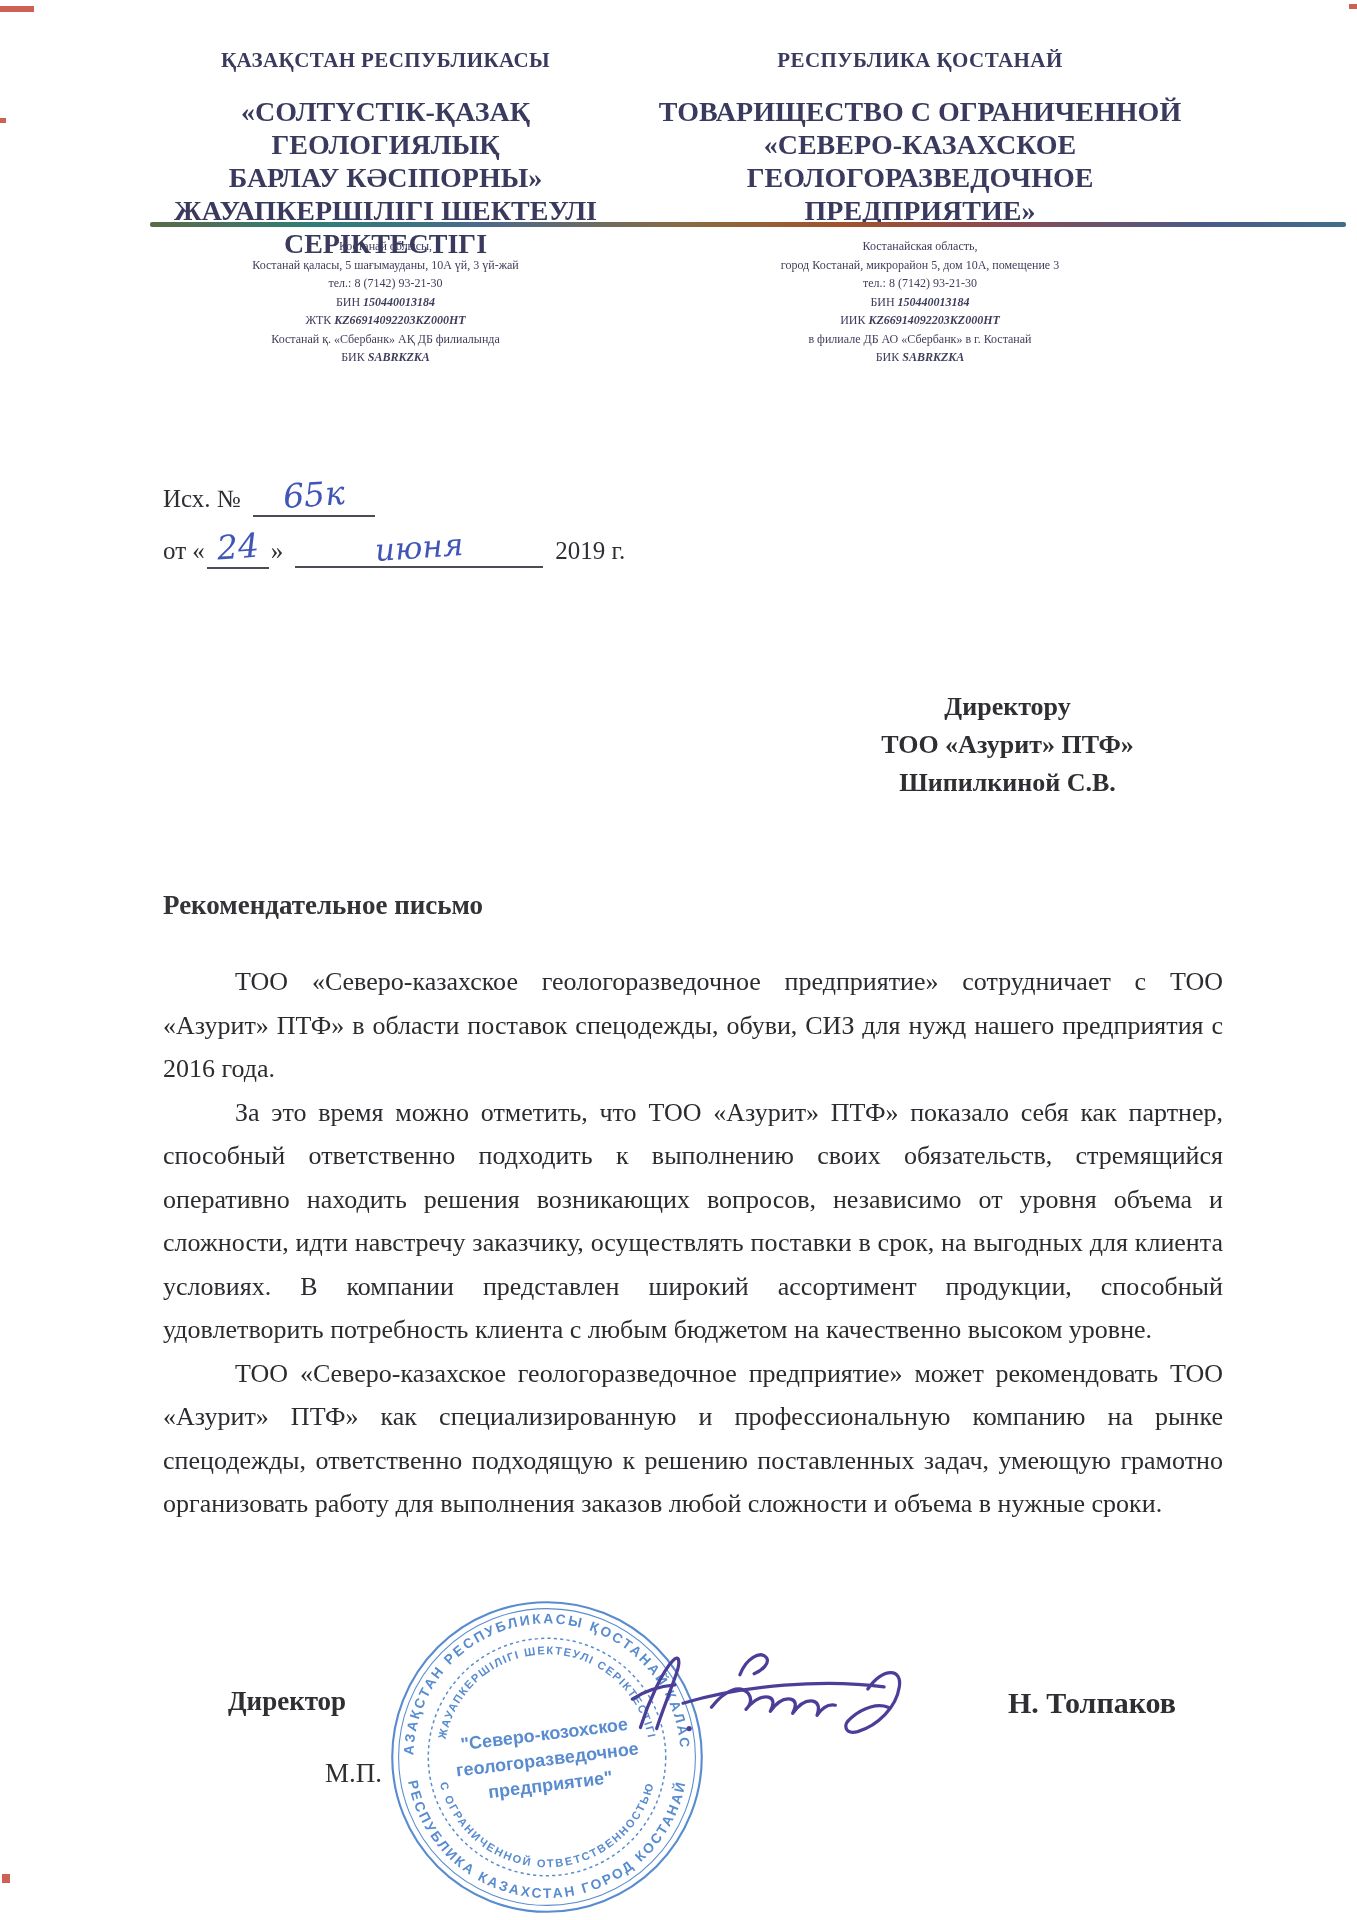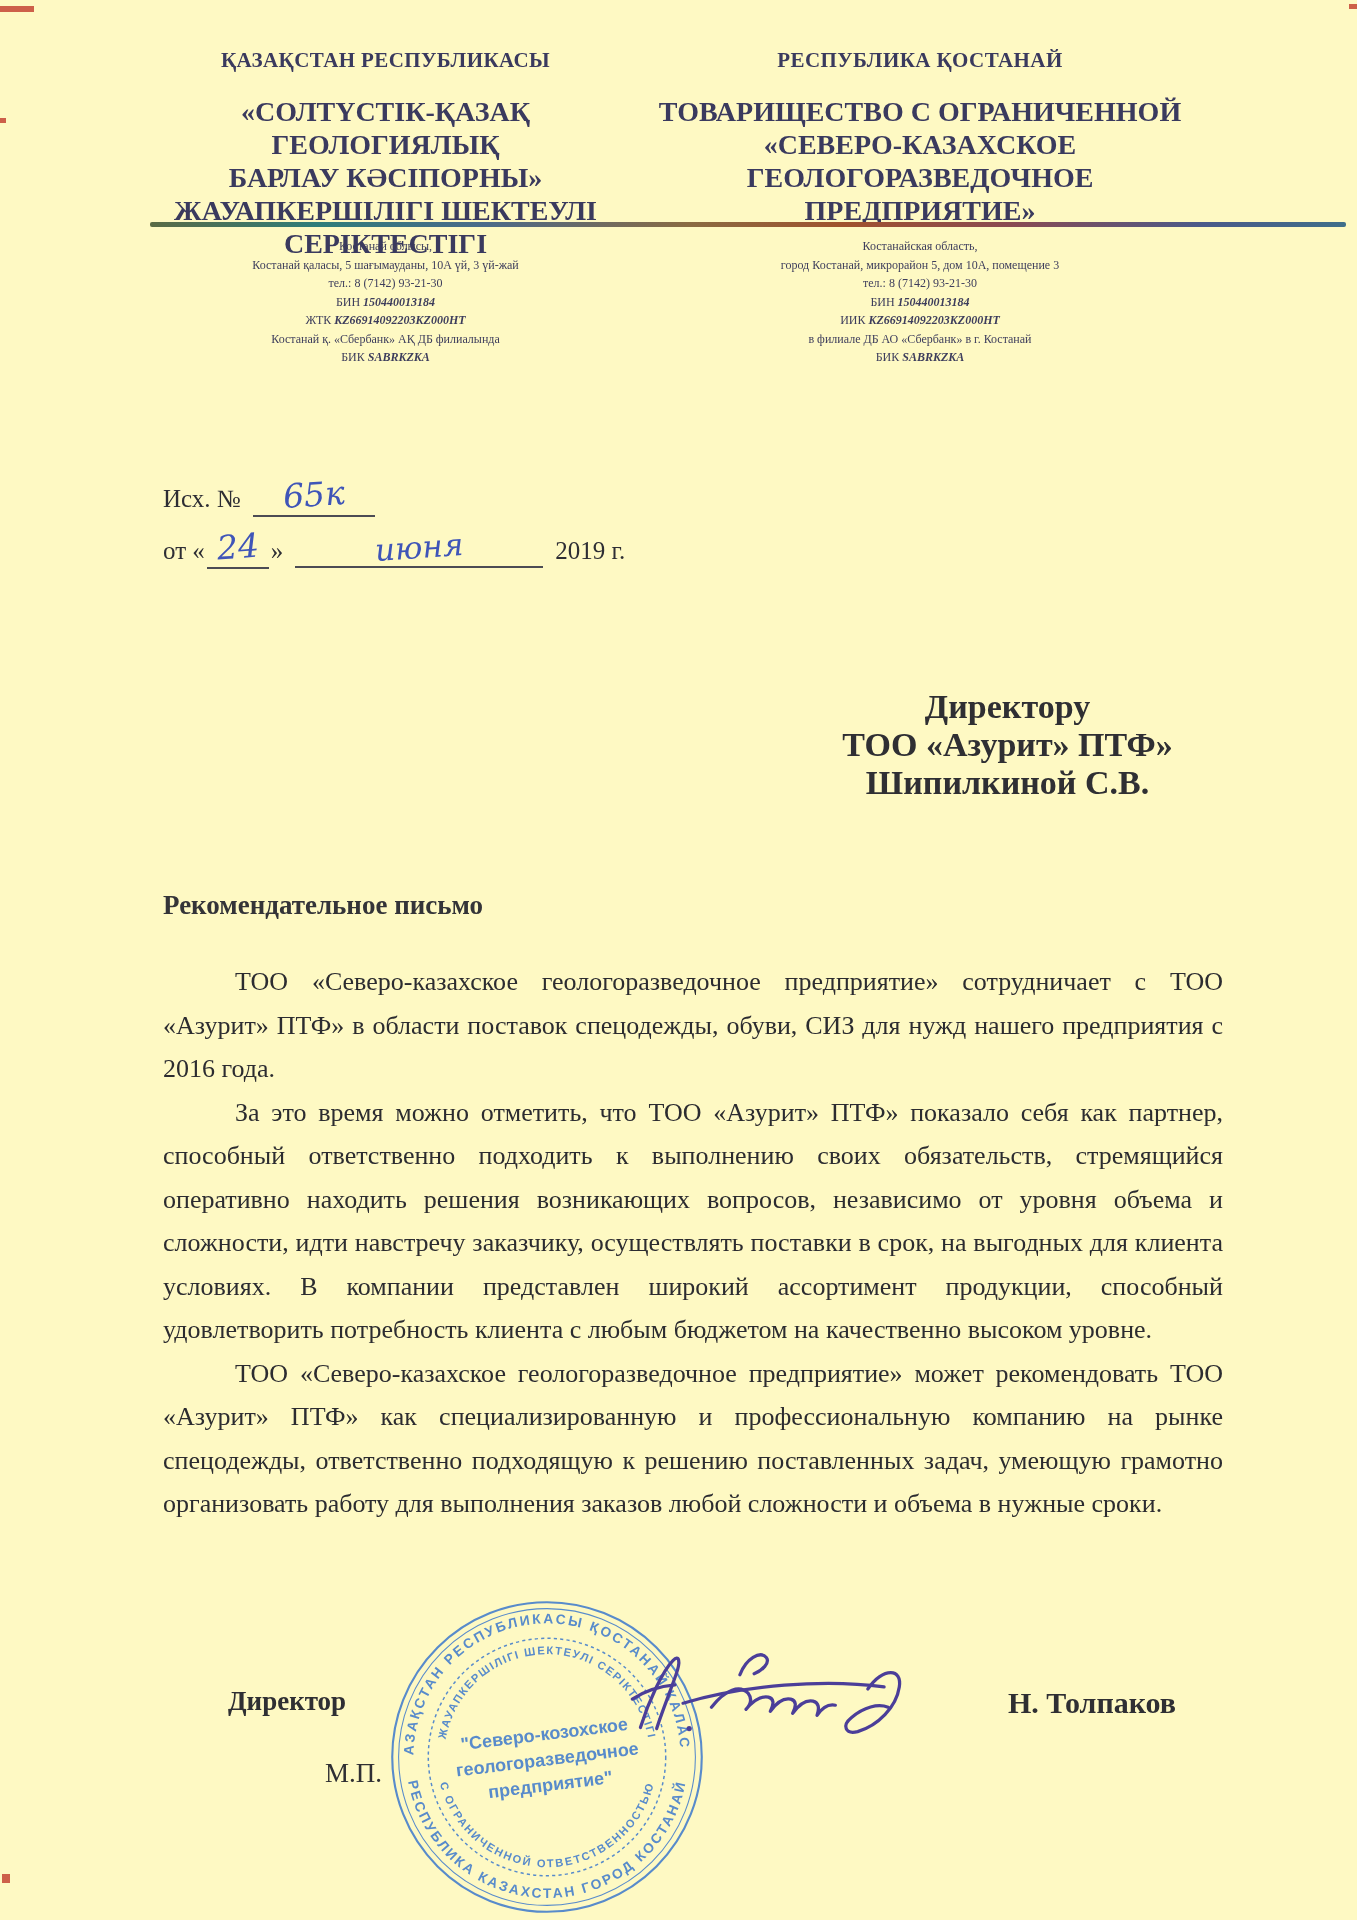--- a/index.html
+++ b/index.html
@@ -1,18 +1,18 @@
 <!DOCTYPE html>
 <html><head>
 <meta charset="utf-8">
 <style>
   html,body{margin:0;padding:0;}
   body{width:1357px;height:1920px;background:#e8e8e4;}
   .page{
-    position:relative;width:1357px;height:1920px;background:#fef9c3;
+    position:relative;width:1357px;height:1920px;background:#ffffff;
     font-family:"Liberation Serif", serif;color:#2f2f33;overflow:hidden;
   }
   
   .lh-col{position:absolute;text-align:center;font-weight:bold;color:#3a3a5e;}
   .lh-left{left:148px;top:48px;width:475px;}
   .lh-right{left:650px;top:48px;width:540px;}
   .lh-country{font-size:21px;letter-spacing:.4px;}
   .lh-org{margin-top:22px;font-size:28px;line-height:33px;}
   
   .divider{position:absolute;left:150px;top:222px;width:1196px;height:5px;
@@ -28,21 +28,21 @@
   .ref-line{height:52px;}
   .uline{display:inline-block;border-bottom:2px solid #4c4c54;text-align:center;}
   .u-num{width:122px;margin-left:12px;}
   .u-day{width:62px;margin:0 2px;}
   .u-month{width:248px;margin:0 12px;}
   .hw{display:inline-block;font-style:italic;color:#3f55b8;font-size:33px;
       font-family:"DejaVu Serif", serif;transform:rotate(-4deg);position:relative;top:-1px;}
   .hw-month{font-size:31px;}
   
   .recipient{position:absolute;left:815px;top:688px;width:385px;text-align:center;
-    font-weight:bold;font-size:34px;line-height:38px;color:#2f2f33;}
+    font-weight:bold;font-size:26px;line-height:38px;color:#2f2f33;}
   
   .title{position:absolute;left:163px;top:890px;width:1060px;margin:0;text-align:left;
     font-size:27px;font-weight:bold;color:#343438;}
   
   .body-text{position:absolute;left:163px;top:960px;width:1060px;font-size:26px;
     line-height:43.5px;text-align:justify;color:#2c2c30;}
   .body-text p{margin:0;text-indent:72px;}
   
   .sig-pos{position:absolute;left:228px;top:1686px;font-size:27px;font-weight:bold;color:#2f2f33;}
   .sig-name{position:absolute;left:1008px;top:1686px;font-size:30px;font-weight:bold;color:#2f2f33;}

